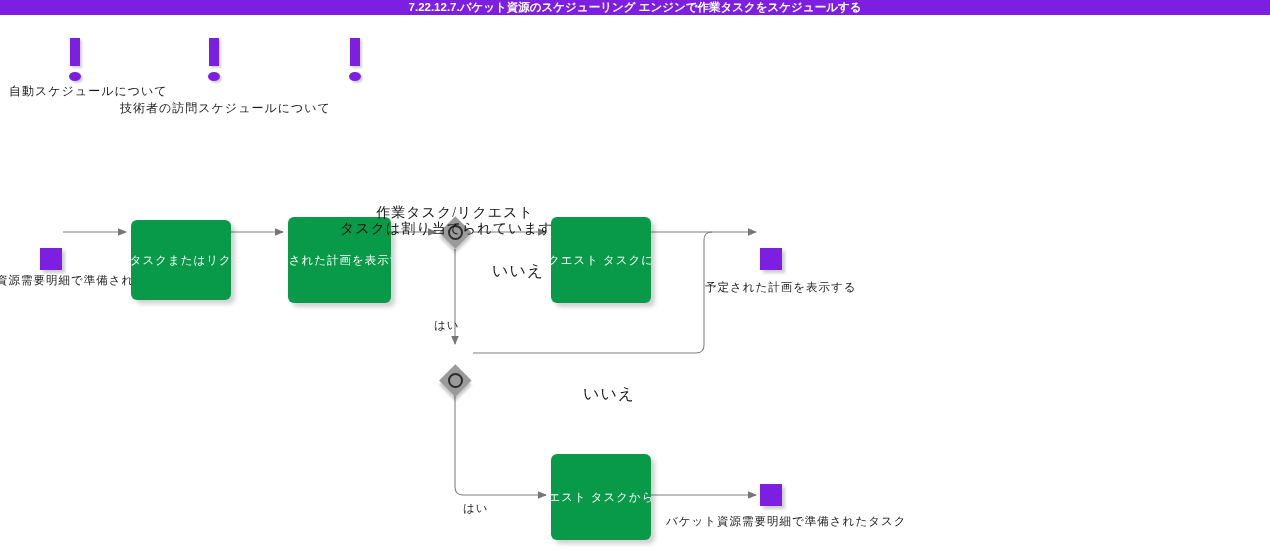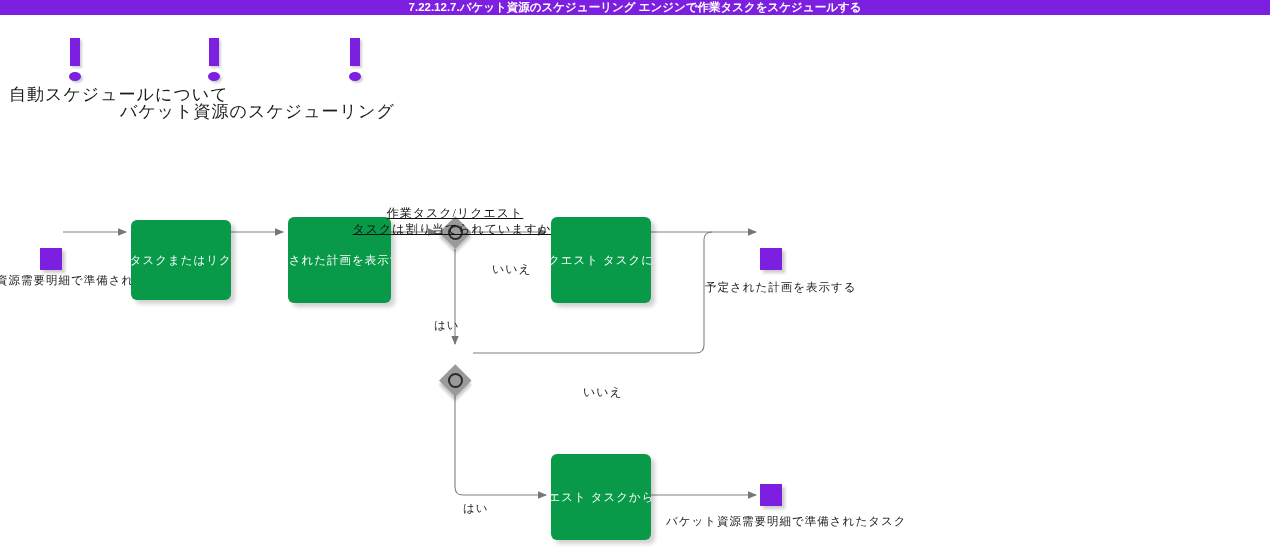--- a/index.html
+++ b/index.html
@@ -30,21 +30,21 @@
   .note-bar{
     width:10px;height:28px;background:#7d1fe0;
     box-shadow:2px 2px 2px rgba(0,0,0,.18);
   }
   .note-dot{
     width:12px;height:9px;border-radius:50%;background:#7d1fe0;
     margin-top:6px;margin-left:-1px;
     box-shadow:2px 2px 2px rgba(0,0,0,.18);
   }
   .note-label{
-    position:absolute;font-size:17px;color:#1a1a1a;white-space:nowrap;
+    position:absolute;font-size:12px;color:#1a1a1a;white-space:nowrap;
     letter-spacing:1px;
   }
 
   
   .terminator{
     position:absolute;width:22px;height:22px;background:#7d1fe0;
     box-shadow:3px 3px 3px rgba(0,0,0,.2);
   }
   .process{
     position:absolute;background:#089949;border-radius:6px;
@@ -72,24 +72,24 @@
   .decision .ring{
     position:absolute;left:9px;top:9px;width:11px;height:11px;
     border:2px solid #2b2b2b;border-radius:50%;background:#9a9a9a;
   }
 
   
   .elabel{
     position:absolute;font-size:11.5px;color:#1a1a1a;white-space:nowrap;
     letter-spacing:1px;
   }
-  .elabel.small{font-size:12px;}
+  .elabel.small{font-size:16px;}
   .qlabel{
-    position:absolute;font-size:12px;color:#111;white-space:nowrap;
-    text-align:center;line-height:16px;letter-spacing:1px;text-decoration:underline;
+    position:absolute;font-size:14px;color:#111;white-space:nowrap;
+    text-align:center;line-height:16px;letter-spacing:1px;
   }
   svg.edges{position:absolute;left:0;top:0;width:1270px;height:523px;}
 </style>
 </head>
 <body>
 
 <div id="titlebar">
   <span id="title-text">7.22.12.7.バケット資源のスケジューリング エンジンで作業タスクをスケジュールする</span>
 </div>
 
@@ -102,21 +102,21 @@
   <div class="note-icon" style="left:209px;top:11px;">
     <div class="note-bar"></div>
       <div class="note-dot"></div>
   </div>
   <div class="note-icon" style="left:350px;top:11px;">
     <div class="note-bar"></div>
       <div class="note-dot"></div>
   </div>
 
   <div class="note-label" style="left:9px;top:56px;">自動スケジュールについて</div>
-  <div class="note-label" style="left:120px;top:73px;">バケット資源のスケジューリング</div>
+  <div class="note-label" style="left:120px;top:73px;">技術者の訪問スケジュールについて</div>
 
   <svg class="edges" viewBox="0 0 1270 523">
     <defs>
       <marker id="arw" markerWidth="9" markerHeight="9" refX="8" refY="4.5" orient="auto" markerUnits="userSpaceOnUse">
         <path d="M0,0.8 L9,4.5 L0,8.2 z" fill="#767676"></path>
       </marker>
     </defs>
     <g stroke="#808080" stroke-width="1.1" fill="none">
 
       <path d="M63,205 L126,205" marker-end="url(#arw)"></path>

